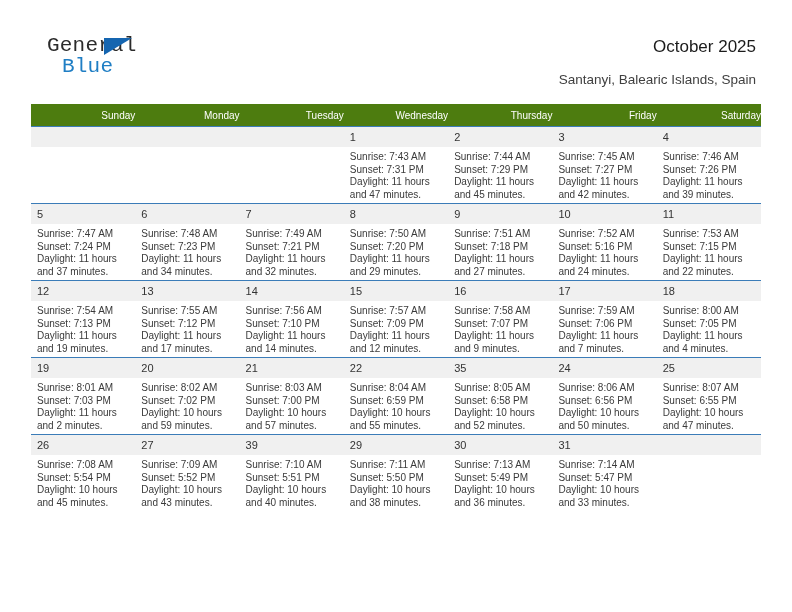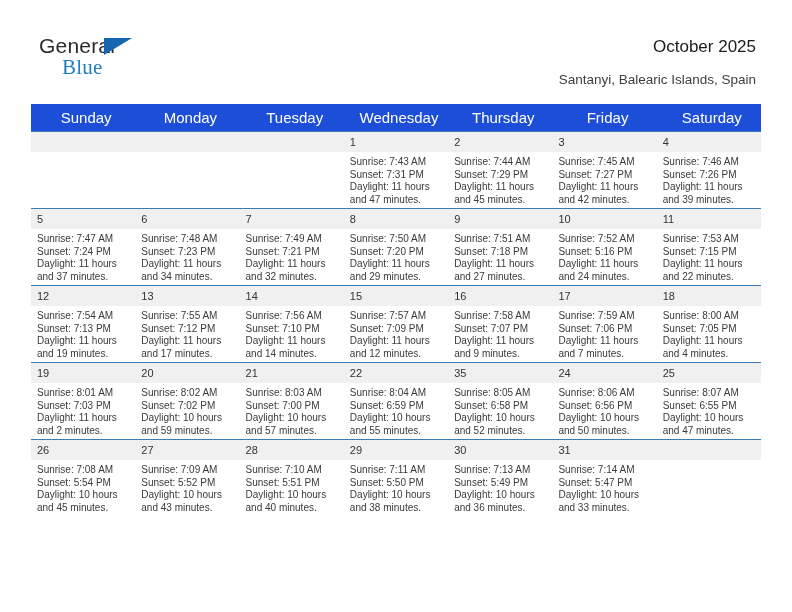--- a/index.html
+++ b/index.html
@@ -31,44 +31,44 @@
   }
   .brand {
     position: absolute;
     left: 31px;
     top: 34px;
     width: 200px;
     height: 48px;
   }
   .brand-general {
     position: absolute;
-    left: 8px;
+    left: 16px;
     top: 0;
     font-size: 21px;
     letter-spacing: 0.2px;
     color: #2b2b2b;
-    font-family: Liberation Sans, sans-serif;
+    font-family: Liberation Mono, monospace;
   }
   .brand-flag {
     position: absolute;
     left: 73px;
     top: 4px;
     width: 0;
     height: 0;
     border-left: 28px solid #1565b0;
     border-bottom: 17px solid transparent;
   }
   .brand-blue {
     position: absolute;
     left: 31px;
     top: 21px;
     font-size: 21px;
     letter-spacing: 0.2px;
     color: #1f7ec4;
-    font-family: Liberation Serif, serif;
+    font-family: Liberation Mono, monospace;
   }
 
   .title-block {
     position: absolute;
     right: 36px;
     top: 32px;
     text-align: right;
   }
   .month-title {
     font-size: 17px;
@@ -87,25 +87,25 @@
   
   .calendar {
     position: absolute;
     left: 31px;
     top: 104px;
     width: 730px;
     border-collapse: collapse;
     table-layout: fixed;
   }
   .calendar th {
-    background: #1d4ed8;
+    background: #4d7c0f;
     color: #ffffff;
     font-weight: normal;
-    font-size: 15px;
-    text-align: center;
+    font-size: 10px;
+    text-align: right;
     padding: 5px 0 5px 6px;
     height: 12px;
     border: none;
   }
   .calendar td {
     vertical-align: top;
     padding: 0;
     border: none;
     border-top: 1.6px solid #3b7cb8;
     height: 76px;
@@ -399,21 +399,21 @@
           </td>
           <td class="day-cell">
             <div class="daynum">27</div>
             <div class="cell-body">
               <div>Sunrise: 7:09 AM</div>
               <div>Sunset: 5:52 PM</div>
               <div class="daylight-wrap">Daylight: 10 hours and 43 minutes.</div>
             </div>
           </td>
           <td class="day-cell">
-            <div class="daynum">28</div>
+            <div class="daynum">39</div>
             <div class="cell-body">
               <div>Sunrise: 7:10 AM</div>
               <div>Sunset: 5:51 PM</div>
               <div class="daylight-wrap">Daylight: 10 hours and 40 minutes.</div>
             </div>
           </td>
           <td class="day-cell">
             <div class="daynum">29</div>
             <div class="cell-body">
               <div>Sunrise: 7:11 AM</div>

